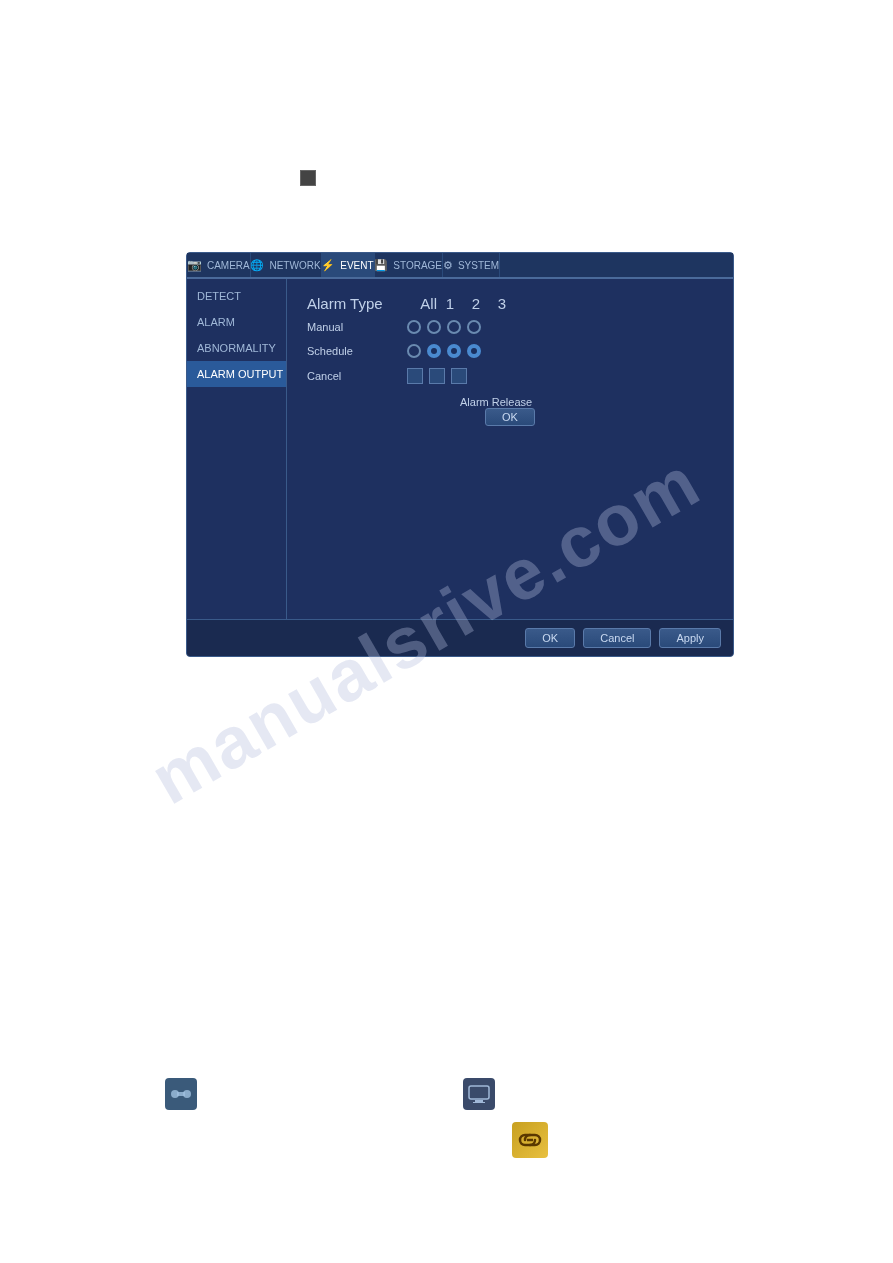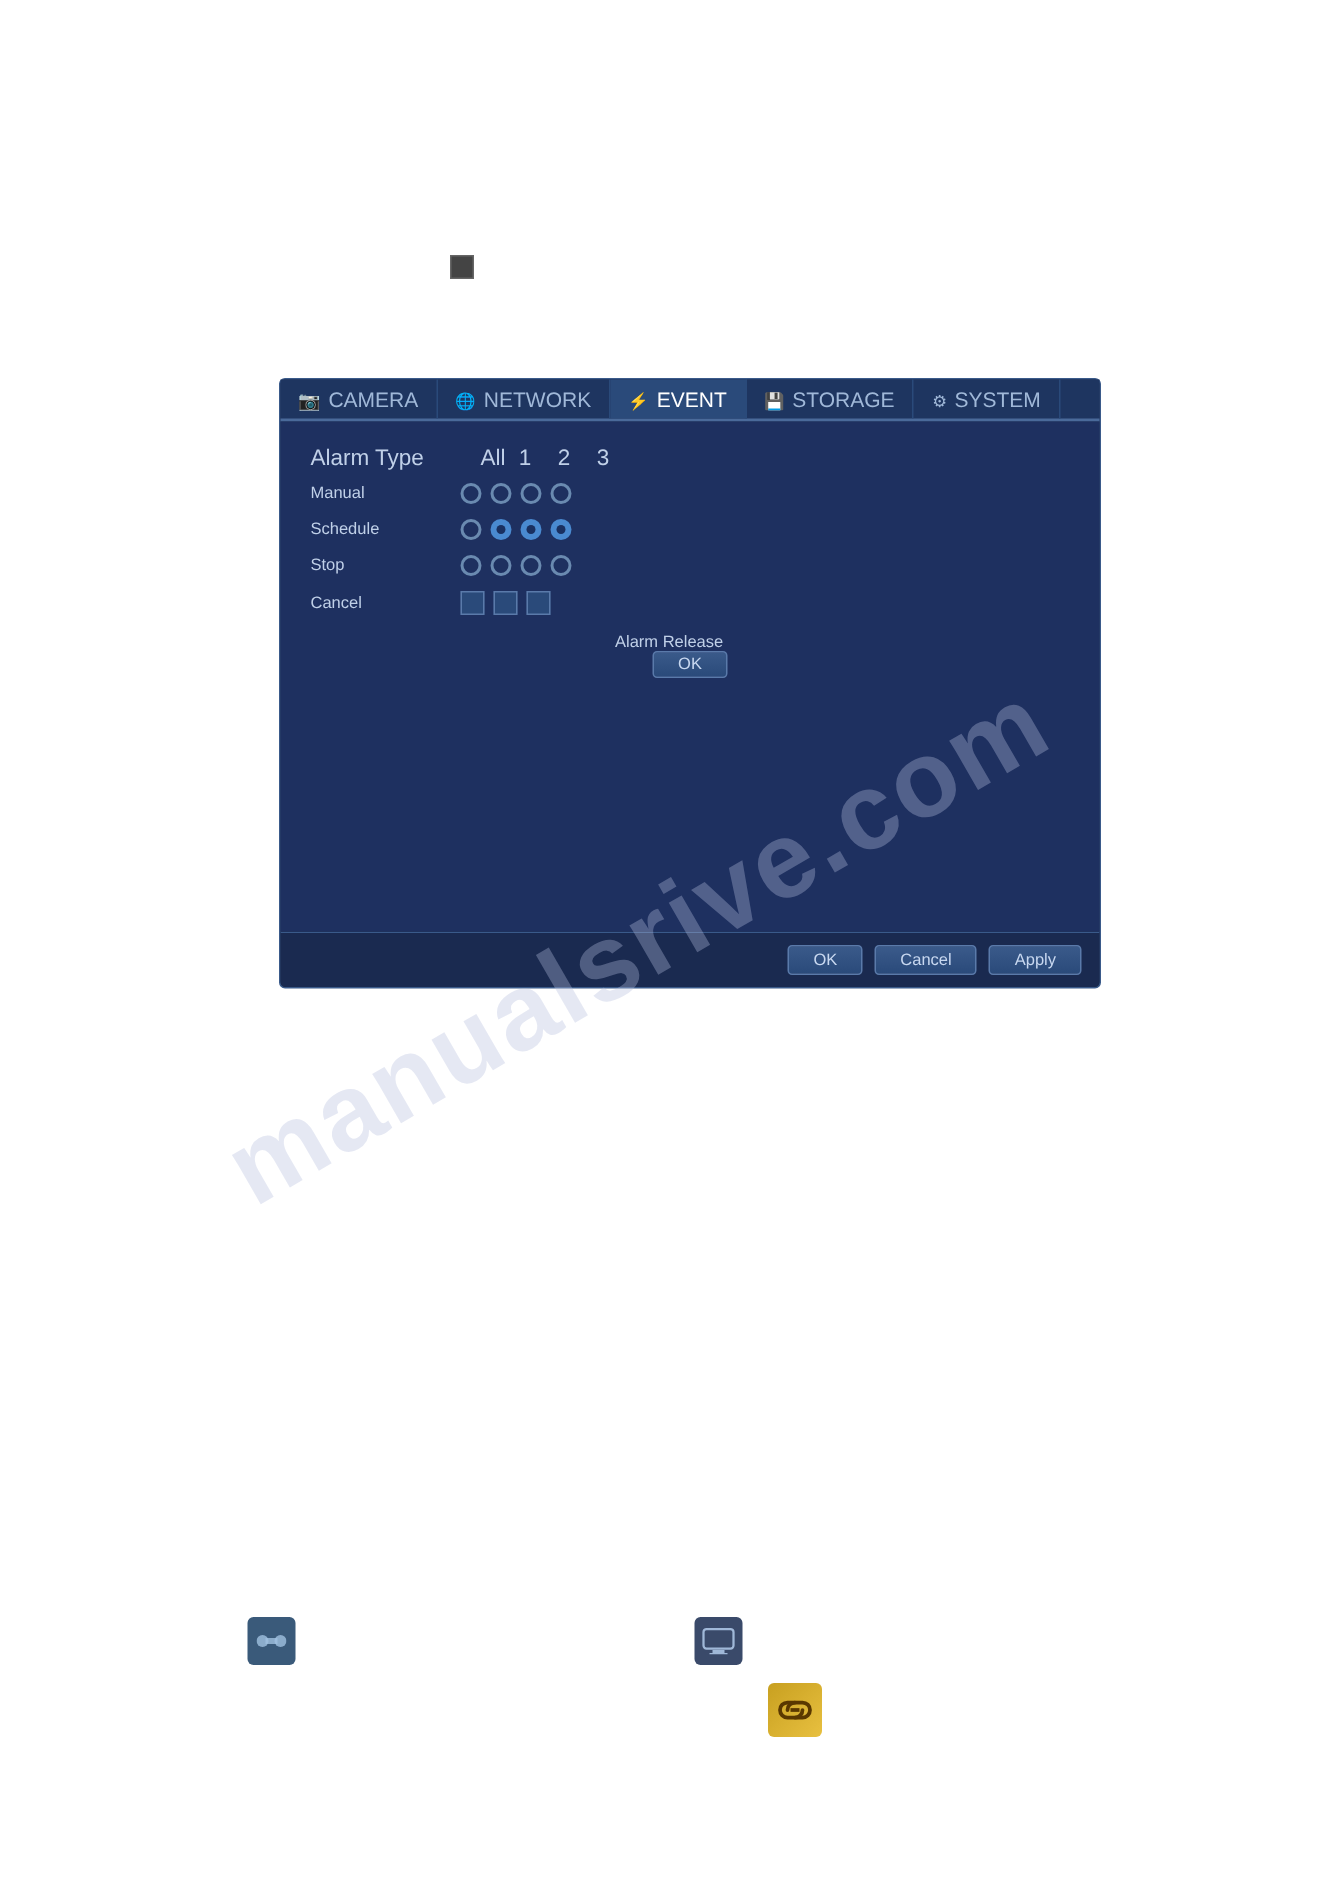--- a/index.html
+++ b/index.html
@@ -68,23 +68,23 @@
 
     
     .tab-bar {
       display: flex;
       background: #1e3560;
       border-bottom: 2px solid #4a6a9a;
     }
     .tab-item {
       display: flex;
       align-items: center;
-      padding: 5px 12px;
+      padding: 5px 0;
       color: #a0b8d8;
-      font-size: 14px;
+      font-size: 10px;
       cursor: pointer;
       gap: 5px;
       border-right: 1px solid #2a4a7a;
     }
     .tab-item.active {
       background: #2a4a7a;
       color: #ffffff;
     }
 
     
@@ -312,20 +312,34 @@
       <span>STORAGE</span>
     </div>
     <div class="tab-item">
       <span class="icon-system"></span>
       <span>SYSTEM</span>
     </div>
   </div>
 
   <div class="content-area">
 
+    <div class="sidebar">
+      <div class="sidebar-item">
+        <span>DETECT</span>
+      </div>
+      <div class="sidebar-item">
+        <span>ALARM</span>
+      </div>
+      <div class="sidebar-item">
+        <span>ABNORMALITY</span>
+      </div>
+      <div class="sidebar-item active">
+        <span>ALARM OUTPUT</span>
+      </div>
+    </div>
 
     <div class="main-panel">
 
       <div class="col-headers">
         <span class="form-label">Alarm Type</span>
         <span class="col-all">All</span>
         <span class="col-num">1</span>
         <span class="col-num">2</span>
         <span class="col-num">3</span>
       </div>
@@ -343,29 +357,20 @@
       <div class="form-row">
         <span class="form-label">Schedule</span>
         <div class="radio-group">
           <span class="radio-btn"></span>
           <span class="radio-btn filled"></span>
           <span class="radio-btn filled"></span>
           <span class="radio-btn filled"></span>
         </div>
       </div>
 
-      <div class="form-row">
-        <span class="form-label">Stop</span>
-        <div class="radio-group">
-          <span class="radio-btn"></span>
-          <span class="radio-btn"></span>
-          <span class="radio-btn"></span>
-          <span class="radio-btn"></span>
-        </div>
-      </div>
 
       <div class="form-row">
         <span class="form-label">Cancel</span>
         <div class="checkbox-group">
           <span class="check-box"></span>
           <span class="check-box"></span>
           <span class="check-box"></span>
         </div>
       </div>
 

